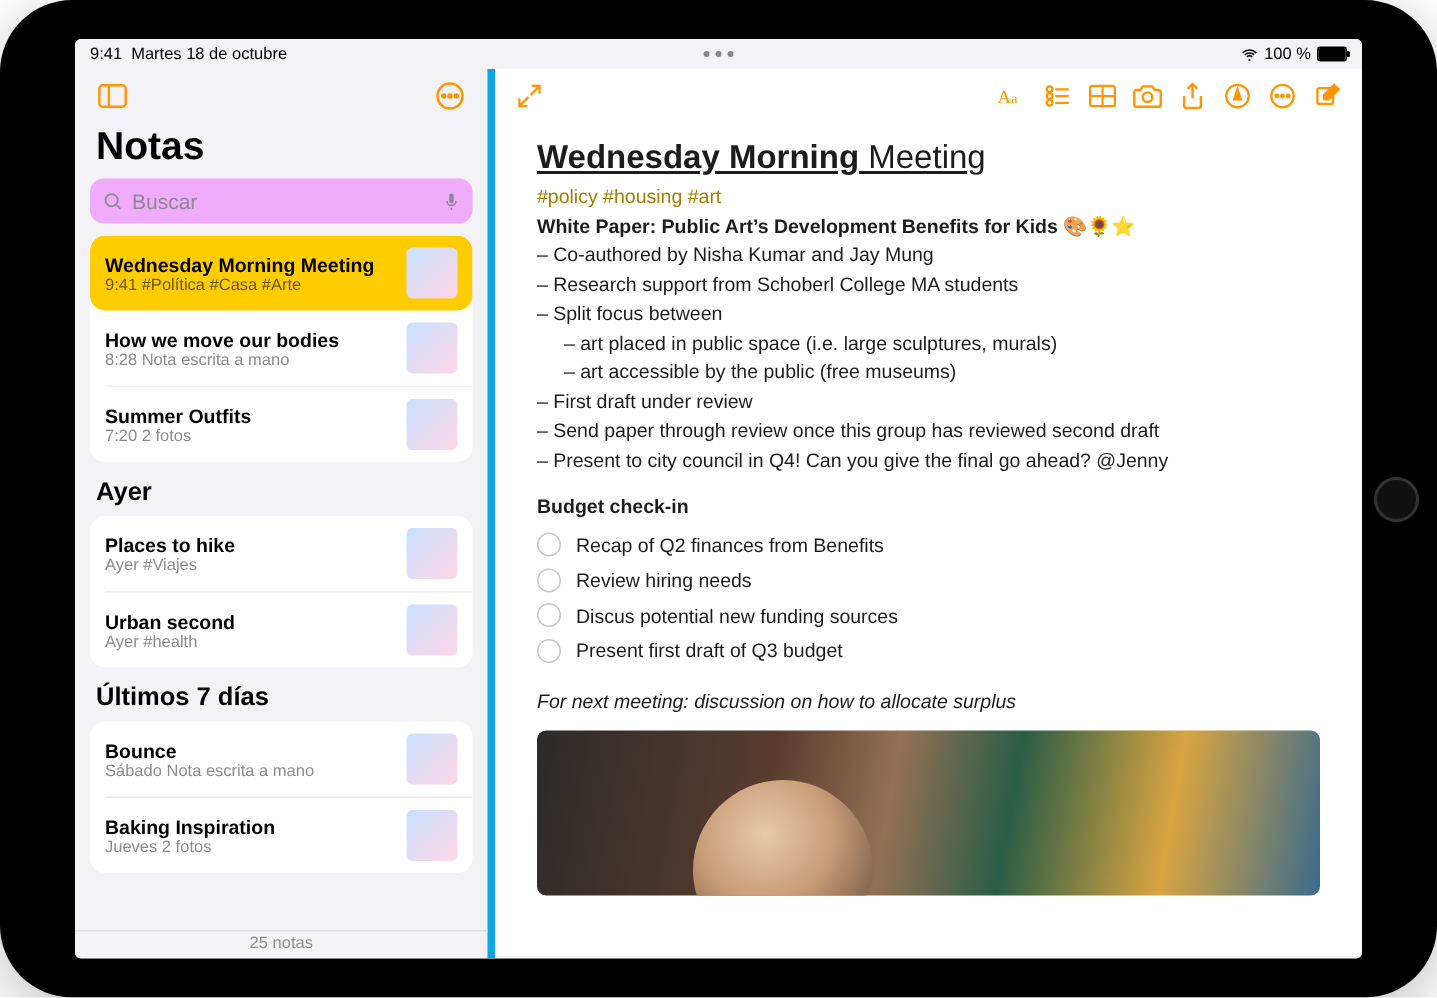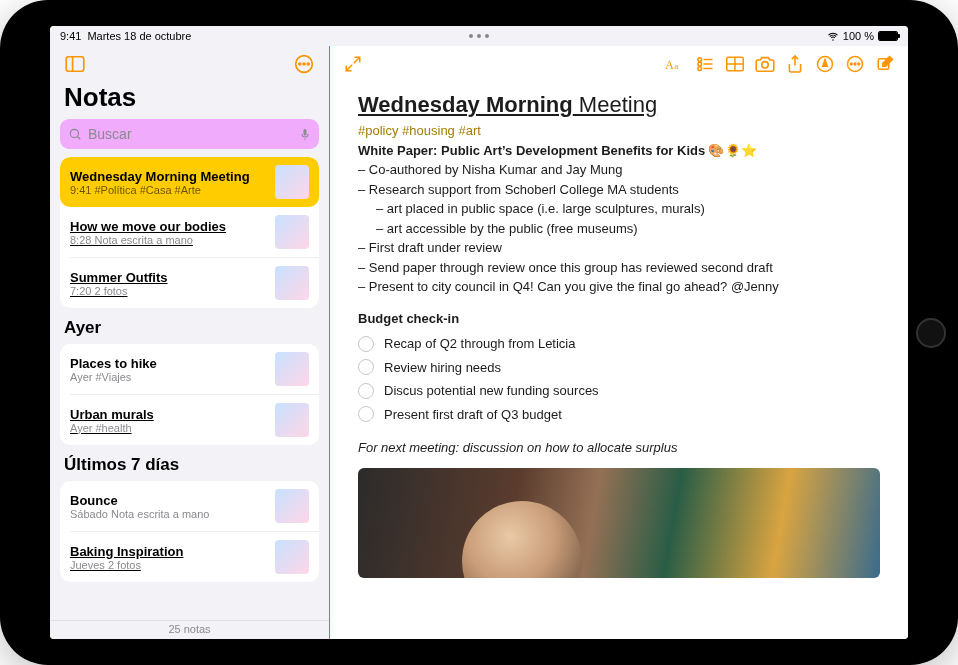--- a/index.html
+++ b/index.html
@@ -83,21 +83,21 @@
       flex: 1;
       display: flex;
       overflow: hidden;
     }
     
     .sidebar {
       width: 280px;
       background: #f2f2f7;
       display: flex;
       flex-direction: column;
-      border-right: 1px solid #0ea5e9;
+      border-right: 5px solid #0ea5e9;
     }
     .sidebar-toolbar {
       height: 36px;
       display: flex;
       align-items: center;
       padding: 0 12px;
       justify-content: space-between;
     }
     .icon-btn {
       color: #ff9500;
@@ -152,21 +152,20 @@
       display: flex;
       align-items: center;
       padding: 8px 10px;
       gap: 8px;
       cursor: pointer;
     }
     .note-item + .note-item {
       border-top: 1px solid #eee;
       margin-left: 10px;
       padding-left: 0;
-      text-decoration: underline;
     }
     .note-item + .note-item .note-text,
     .note-item + .note-item .thumb { margin-left: 0; }
     .note-item.selected {
       background: #ffcc00;
       border-radius: 10px;
     }
     .note-item.selected + .note-item { border-top: none; }
     .note-text { flex: 1; min-width: 0; }
     .note-title {
@@ -351,21 +350,21 @@
             <div class="note-group">
               <div class="note-item">
                 <div class="note-text">
                   <div class="note-title">Places to hike</div>
                   <div class="note-sub">Ayer  #Viajes</div>
                 </div>
                 <div class="thumb"></div>
               </div>
               <div class="note-item">
                 <div class="note-text">
-                  <div class="note-title">Urban murals</div>
+                  <div class="note-title">Urban second</div>
                   <div class="note-sub">Ayer  #health</div>
                 </div>
                 <div class="thumb"></div>
               </div>
             </div>
             <div class="section-header">Últimos 7 días</div>
             <div class="note-group">
               <div class="note-item">
                 <div class="note-text">
                   <div class="note-title">Bounce</div>
@@ -453,36 +452,37 @@
         <div class="note-body">
           <div class="note-heading">
             <span>Wednesday Morning</span><span class="light"> Meeting</span>
           </div>
           <div class="tags">#policy #housing #art</div>
 
           <div class="bold">White Paper: Public Art’s Development Benefits for Kids 🎨🌻⭐</div>
           <div id="lines1">
               <div>– Co-authored by Nisha Kumar and Jay Mung</div>
               <div>– Research support from Schoberl College MA students</div>
+              <div>– Split focus between</div>
             </div>
           <div id="indent" class="indent">
               <div>– art placed in public space (i.e. large sculptures, murals)</div>
               <div>– art accessible by the public (free museums)</div>
             </div>
           <div id="lines2">
               <div>– First draft under review</div>
               <div>– Send paper through review once this group has reviewed second draft</div>
               <div>– Present to city council in Q4! Can you give the final go ahead? @Jenny</div>
             </div>
 
           <div class="bold" style="margin-top:12px">Budget check-in</div>
           <div class="check-list" id="checks">
               <div class="check-item">
                 <div class="check-circle"></div>
-                <div>Recap of Q2 through from Leticia</div>
+                <div>Recap of Q2 finances from Benefits</div>
               </div>
               <div class="check-item">
                 <div class="check-circle"></div>
                 <div>Review hiring needs</div>
               </div>
               <div class="check-item">
                 <div class="check-circle"></div>
                 <div>Discus potential new funding sources</div>
               </div>
               <div class="check-item">

